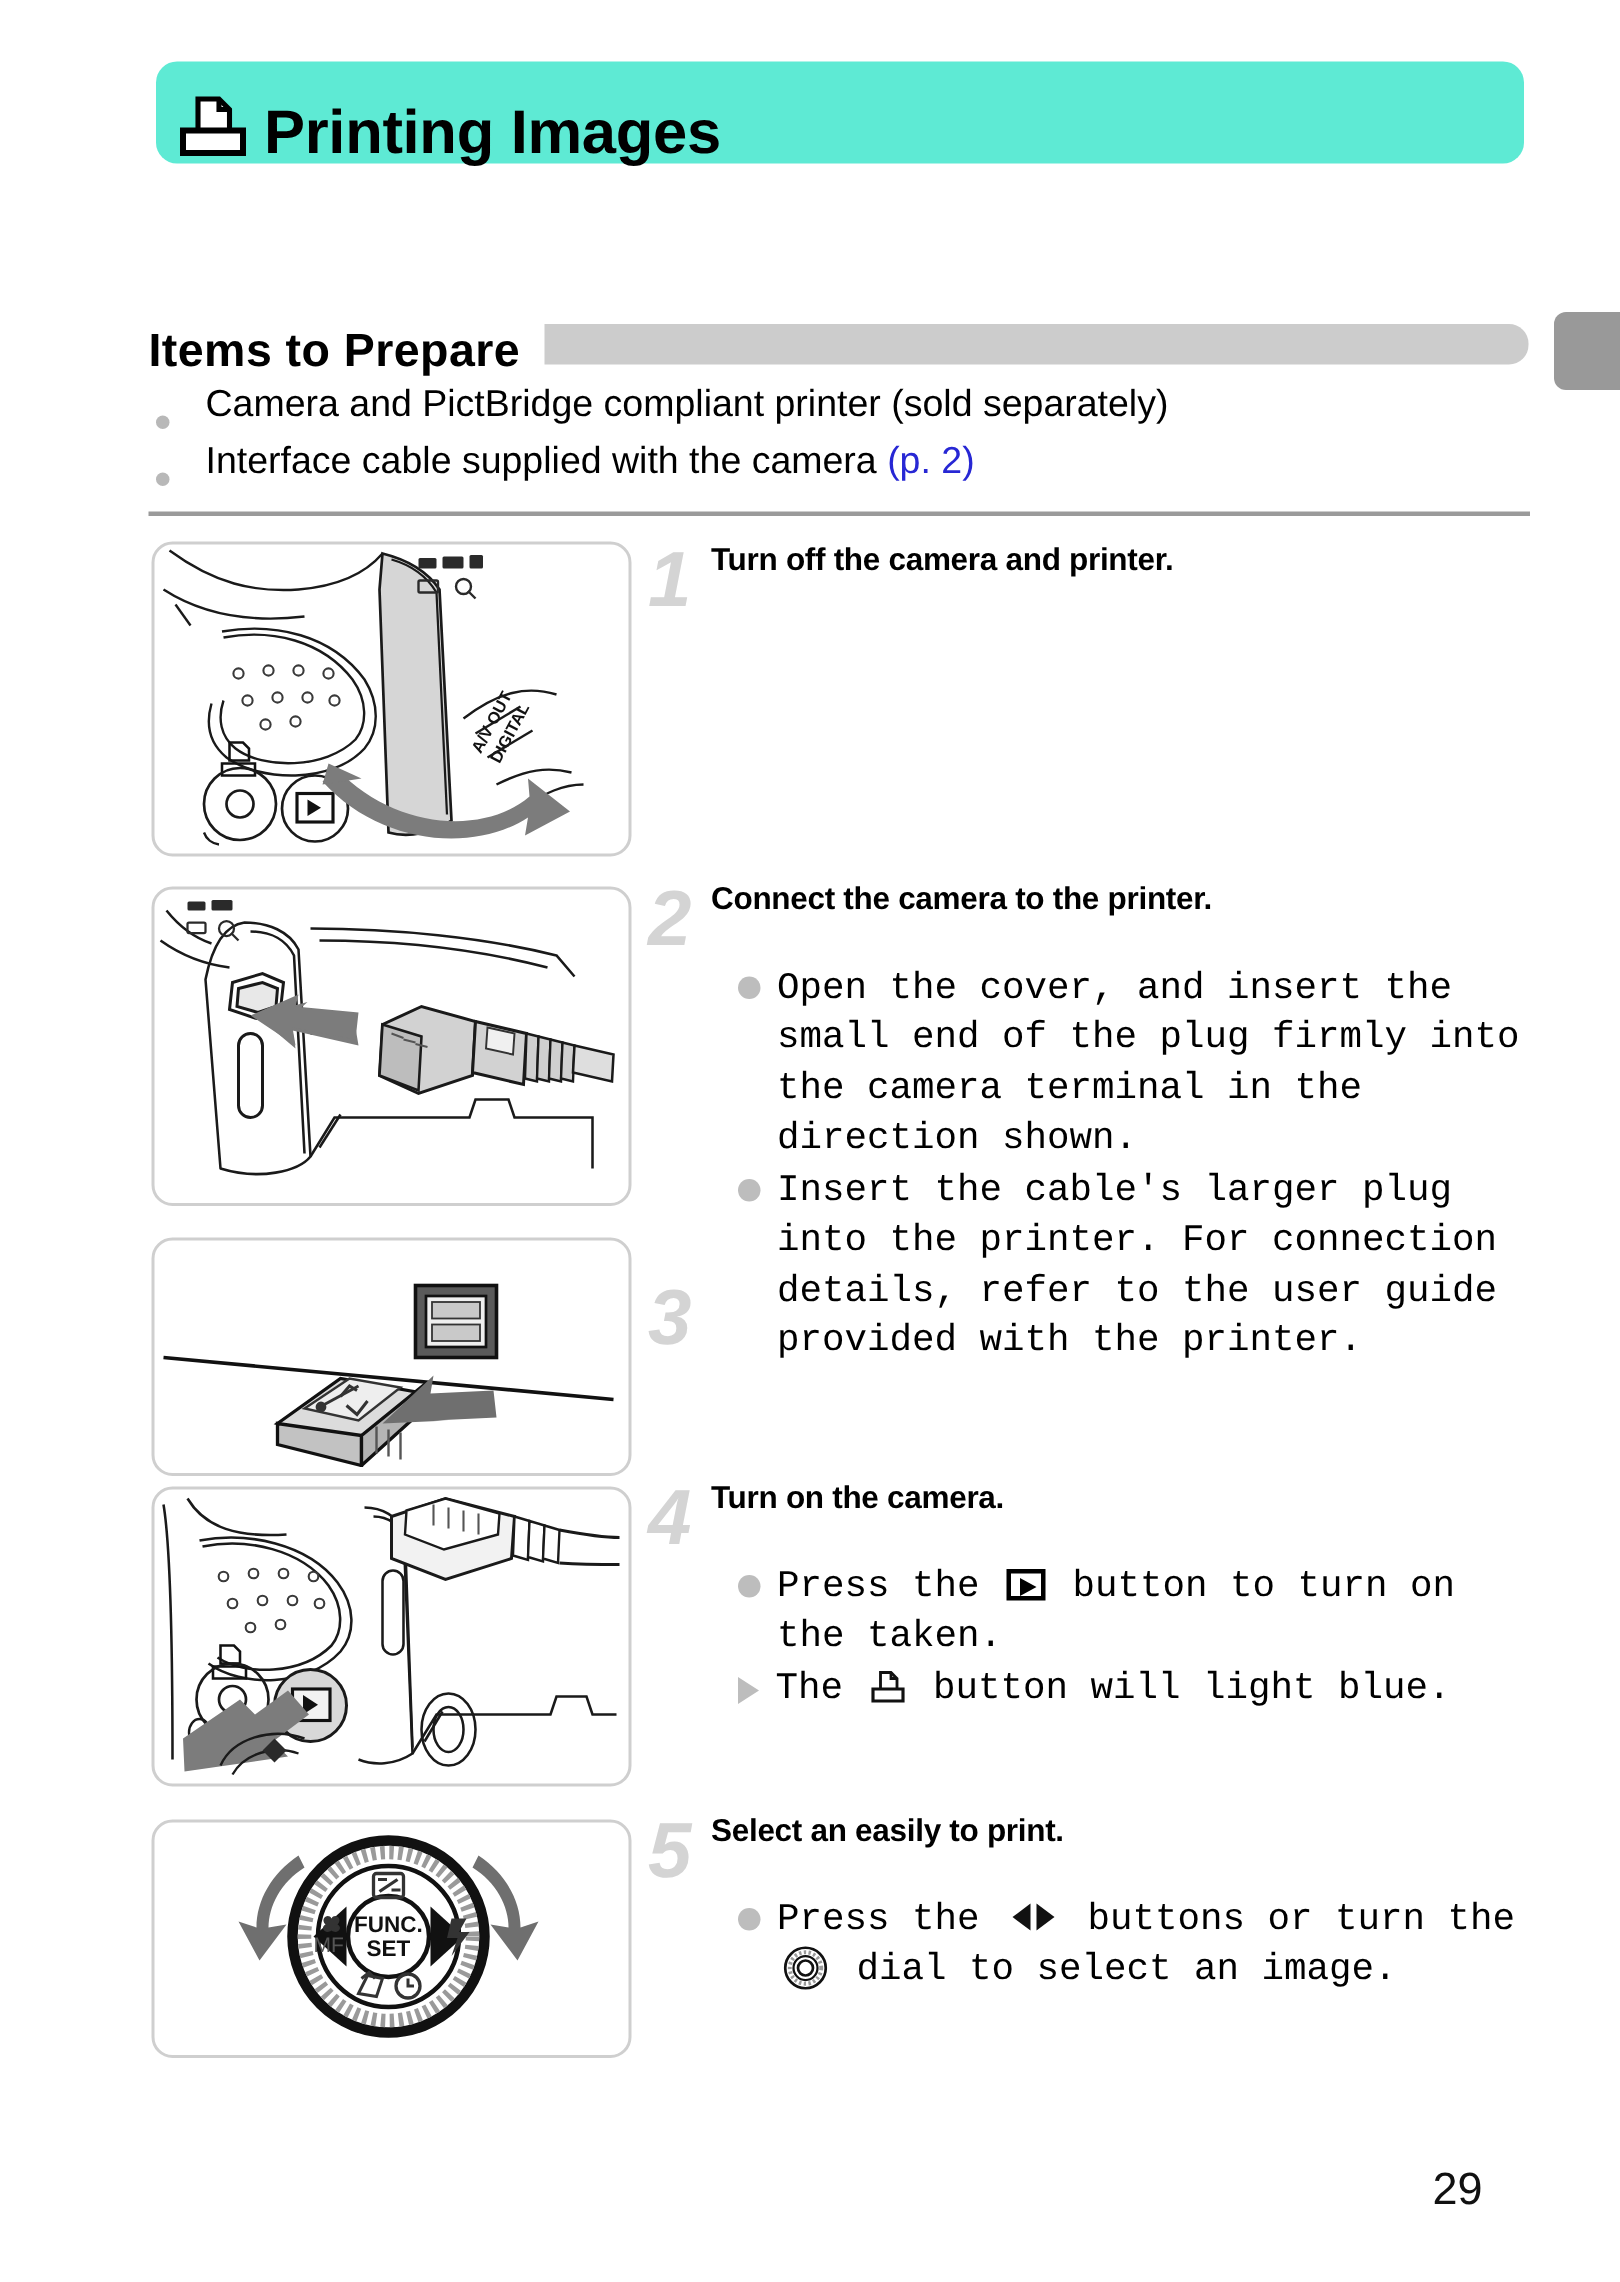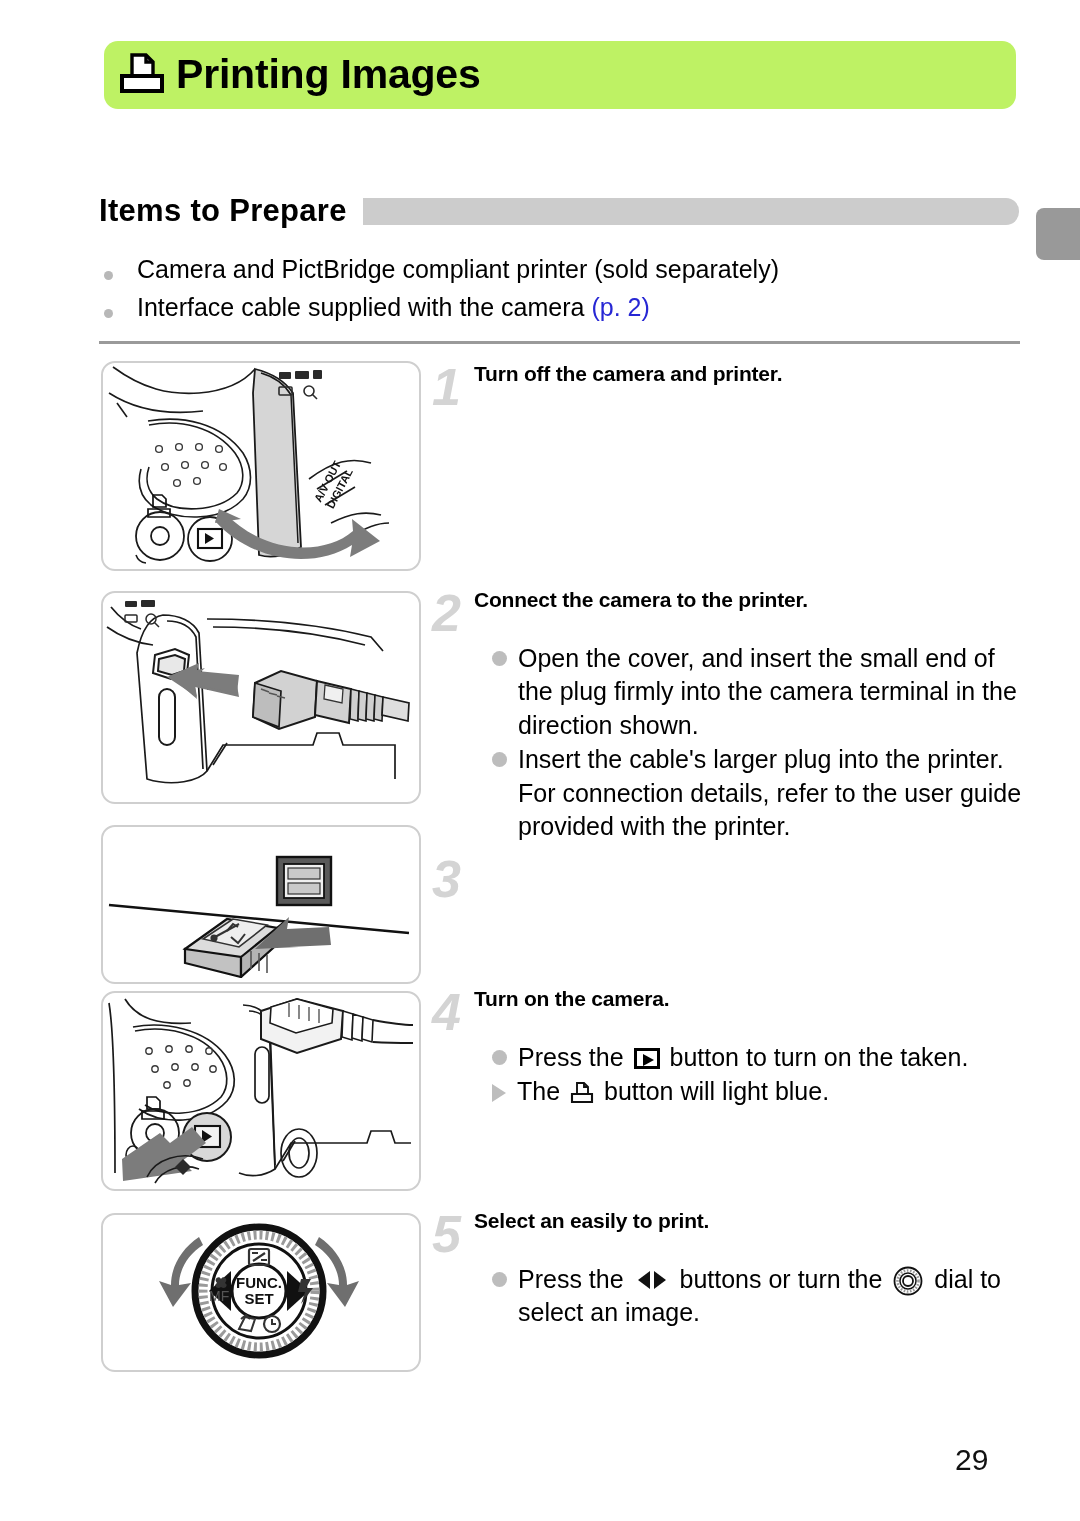--- a/index.html
+++ b/index.html
@@ -17,24 +17,24 @@
     overflow: hidden;
   }
 
   
   .header-banner {
     position: absolute;
     left: 104px;
     top: 41px;
     width: 912px;
     height: 68px;
-    background: #bef264;
+    background: #5eead4;
     border-radius: 14px;
     display: flex;
-    align-items: center;
+    align-items: flex-end;
   }
   .header-icon {
     width: 48px;
     height: 46px;
     margin-left: 14px;
     margin-right: 10px;
     flex: none;
   }
   .header-title {
     font-size: 41px;
@@ -52,24 +52,24 @@
     width: 925px;
     font-size: 25.5px;
     line-height: 35px;
     color: #1a1a1a;
   }
 
   
   .section-head {
     position: absolute;
     left: 99px;
-    top: 193px;
+    top: 216px;
     width: 920px;
     display: flex;
-    align-items: center;
+    align-items: flex-start;
   }
   .section-head-text {
     font-size: 31px;
     font-weight: bold;
     white-space: nowrap;
     letter-spacing: 0.3px;
   }
   .section-head-bar {
     flex: 1;
     height: 27px;
@@ -89,21 +89,21 @@
 
   
   .prep-list {
     position: absolute;
     left: 104px;
     top: 252px;
     width: 920px;
   }
   .prep-item {
     display: flex;
-    align-items: center;
+    align-items: flex-end;
     font-size: 25px;
     line-height: 34px;
     margin-bottom: 4px;
   }
   .prep-dot {
     width: 9px;
     height: 9px;
     border-radius: 50%;
     background: #b8b8b8;
     margin-top: 13px;
@@ -148,20 +148,21 @@
   }
   .step-title {
     font-size: 21px;
     font-weight: bold;
     line-height: 1.06;
     letter-spacing: -0.2px;
   }
   .step-bullets {
     margin-left: 60px;
     margin-top: 6px;
+    font-family: Liberation Mono, monospace;
   }
   .sb {
     display: flex;
     align-items: flex-start;
     font-size: 25px;
     line-height: 33.5px;
     margin-bottom: 1px;
   }
   .sb-dot {
     width: 15px;

